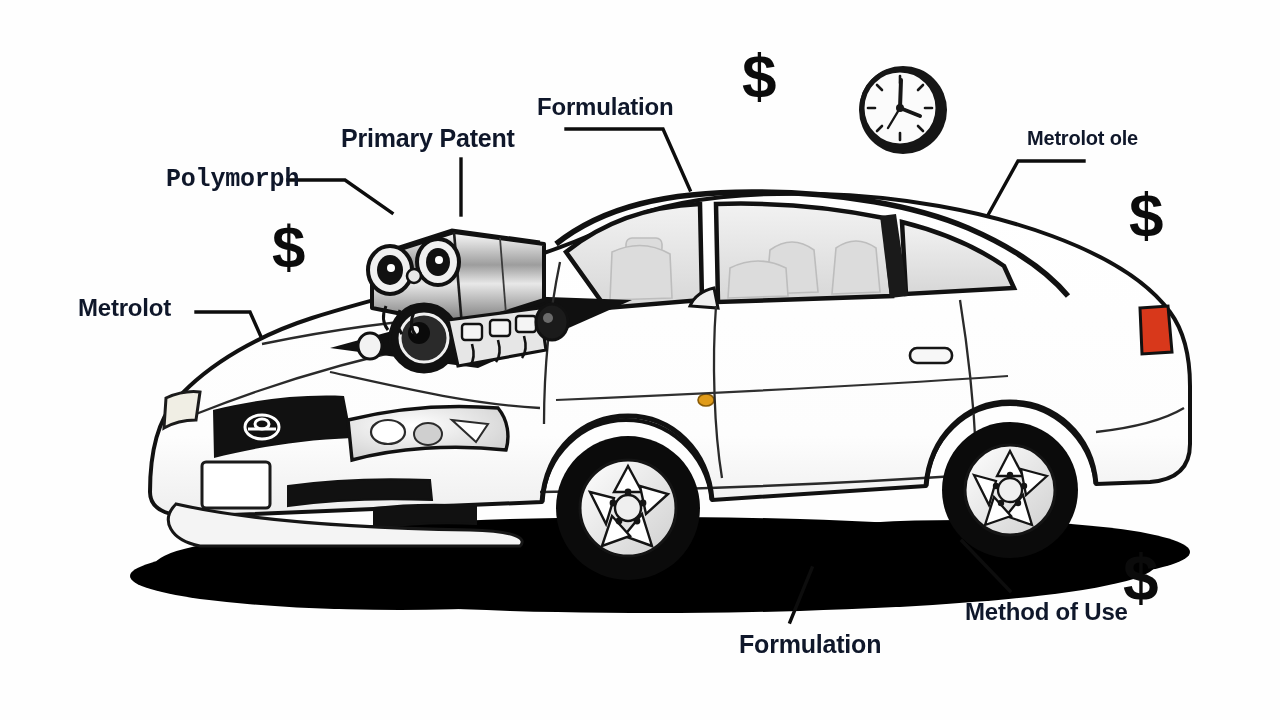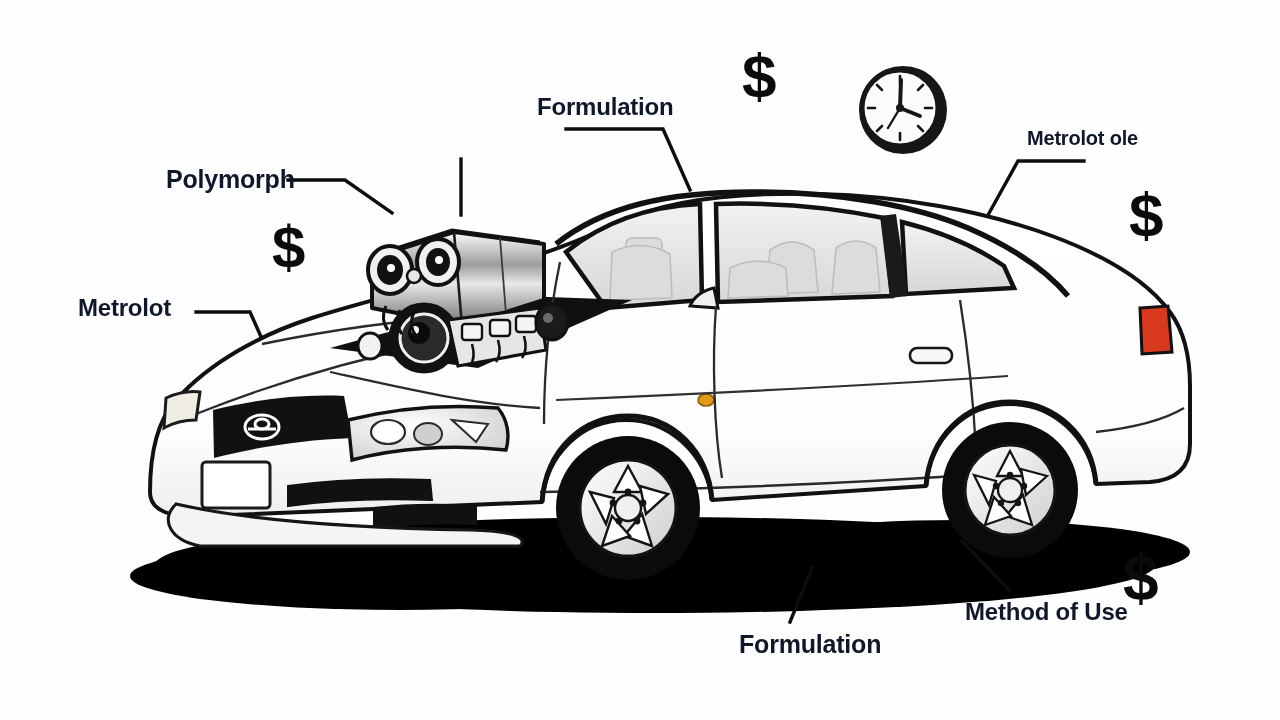--- a/index.html
+++ b/index.html
@@ -15,21 +15,21 @@
     letter-spacing:-0.2px;
     line-height:1;
   }
   .dollar{
     position:absolute;
     font-family:"Liberation Sans",sans-serif;
     font-weight:bold;
     color:#0b0b0b;
     line-height:1;
   }
-  .lbl-polymorph{left:166px;top:167px;font-size:25px;}
+  .lbl-polymorph{left:166px;top:167px;font-size:25px;font-family:Liberation Mono, monospace;}
   .lbl-primary{left:341px;top:126px;font-size:25px;}
   .lbl-formulation-top{left:537px;top:95px;font-size:24px;}
   .lbl-metrolot{left:1027px;top:128px;font-size:20px;}
   .lbl-polymoph{left:78px;top:296px;font-size:24px;}
   .lbl-formulation-bot{left:739px;top:632px;font-size:25px;}
   .lbl-method{left:965px;top:600px;font-size:24px;}
   .d1{left:272px;top:218px;font-size:60px;}
   .d2{left:742px;top:45px;font-size:62px;}
   .d3{left:1129px;top:184px;font-size:62px;}
   .d4{left:1123px;top:546px;font-size:64px;}
@@ -296,20 +296,21 @@
       </g>
       <line x1="900" y1="108" x2="901" y2="80" stroke="#161616" stroke-width="4" stroke-linecap="round"></line>
       <line x1="900" y1="108" x2="920" y2="116" stroke="#161616" stroke-width="4" stroke-linecap="round"></line>
       <line x1="900" y1="108" x2="888" y2="128" stroke="#161616" stroke-width="2.4" stroke-linecap="round"></line>
       <circle cx="900" cy="108" r="4" fill="#161616"></circle>
     </g>
 
   </svg>
 
   <div class="label lbl-polymorph">Polymorph</div>
+  <div class="label lbl-primary">Primary Patent</div>
   <div class="label lbl-formulation-top">Formulation</div>
   <div class="label lbl-metrolot">Metrolot ole</div>
   <div class="label lbl-polymoph">Metrolot</div>
   <div class="label lbl-formulation-bot">Formulation</div>
   <div class="label lbl-method">Method of Use</div>
 
   <div class="dollar d1">$</div>
   <div class="dollar d2">$</div>
   <div class="dollar d3">$</div>
   <div class="dollar d4">$</div>

